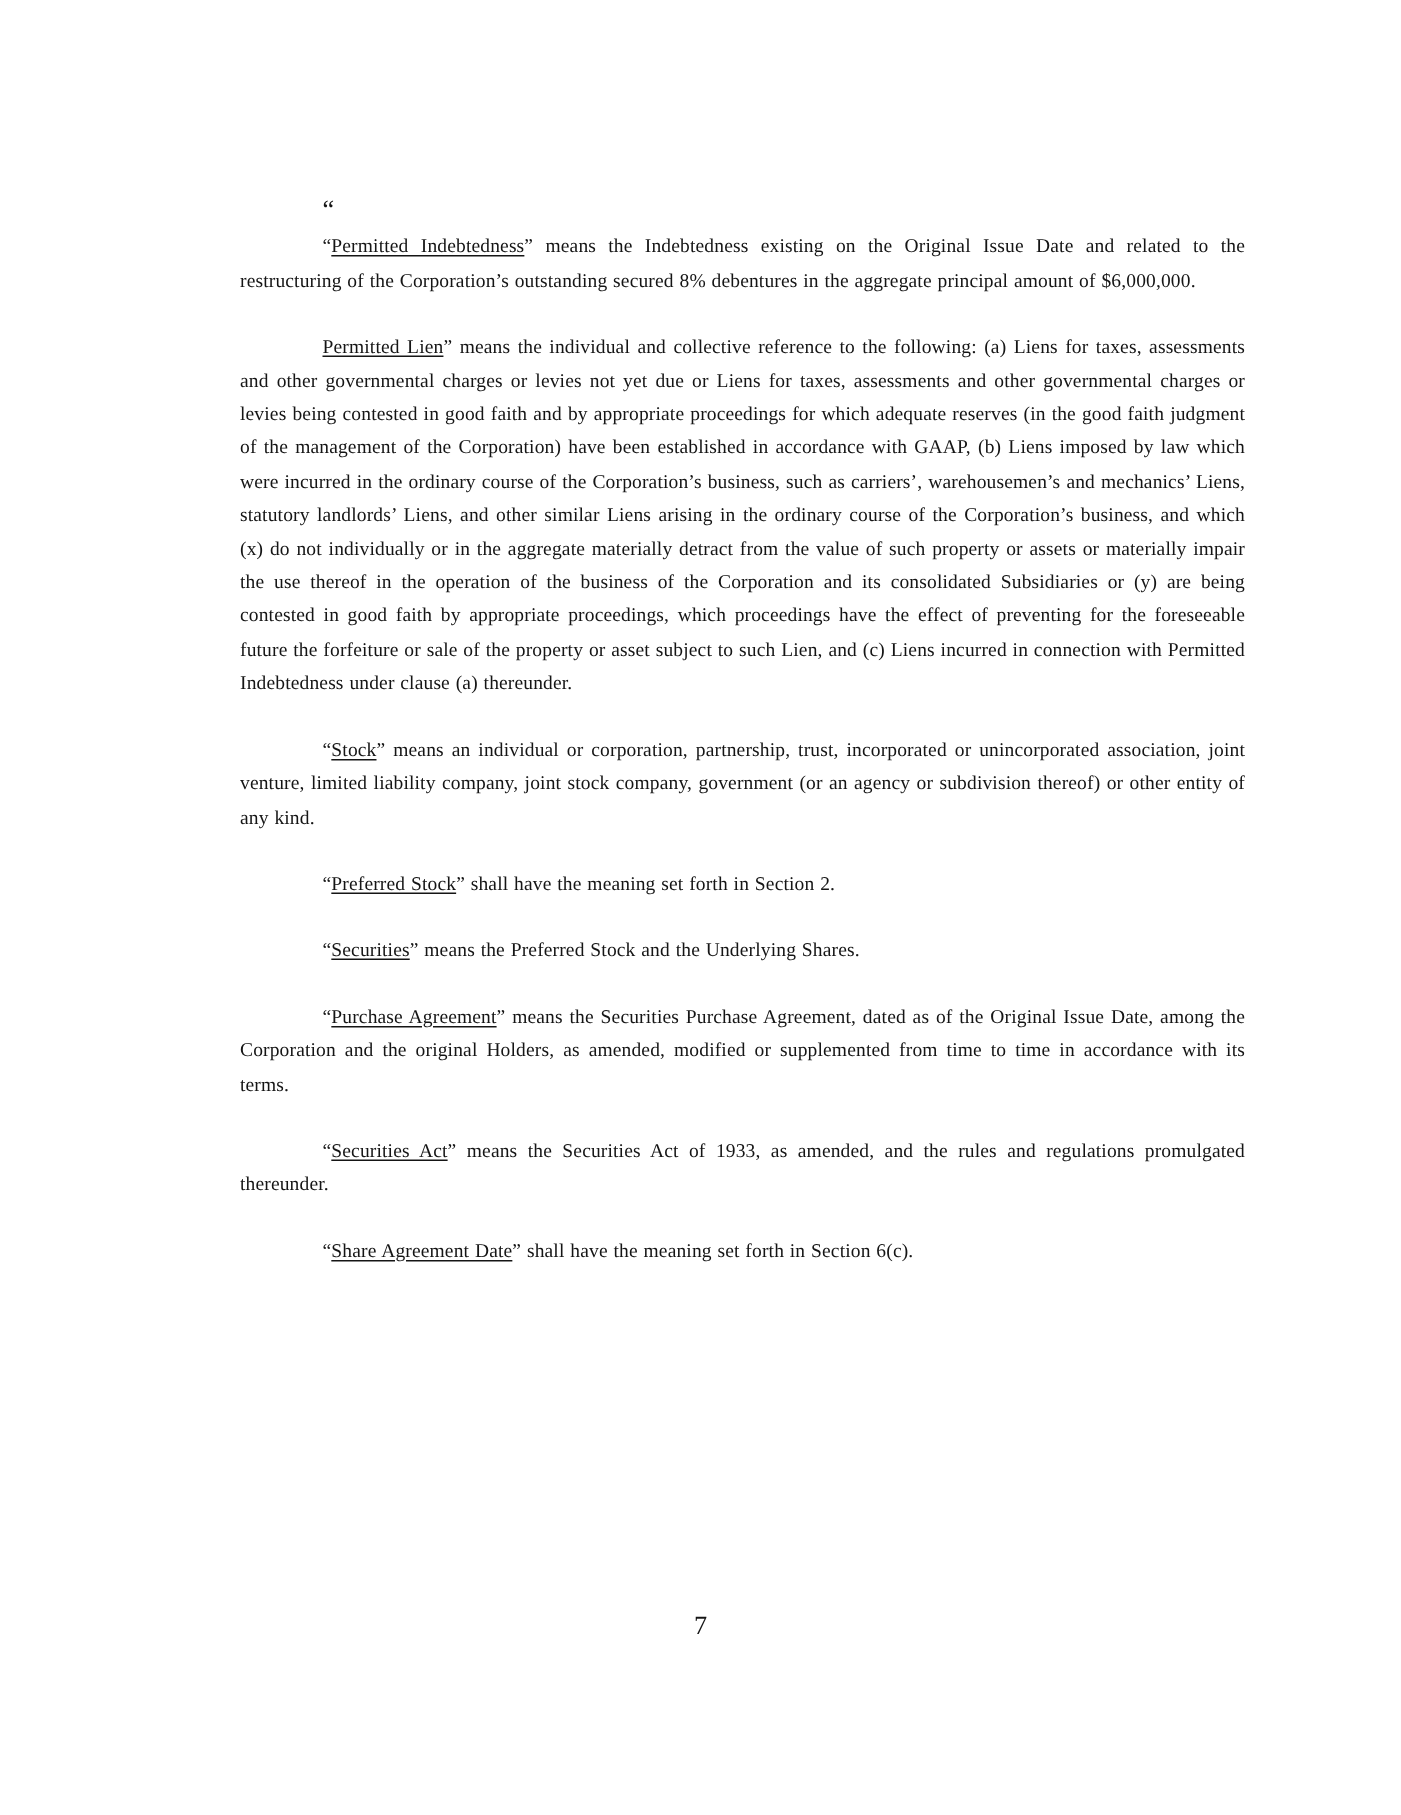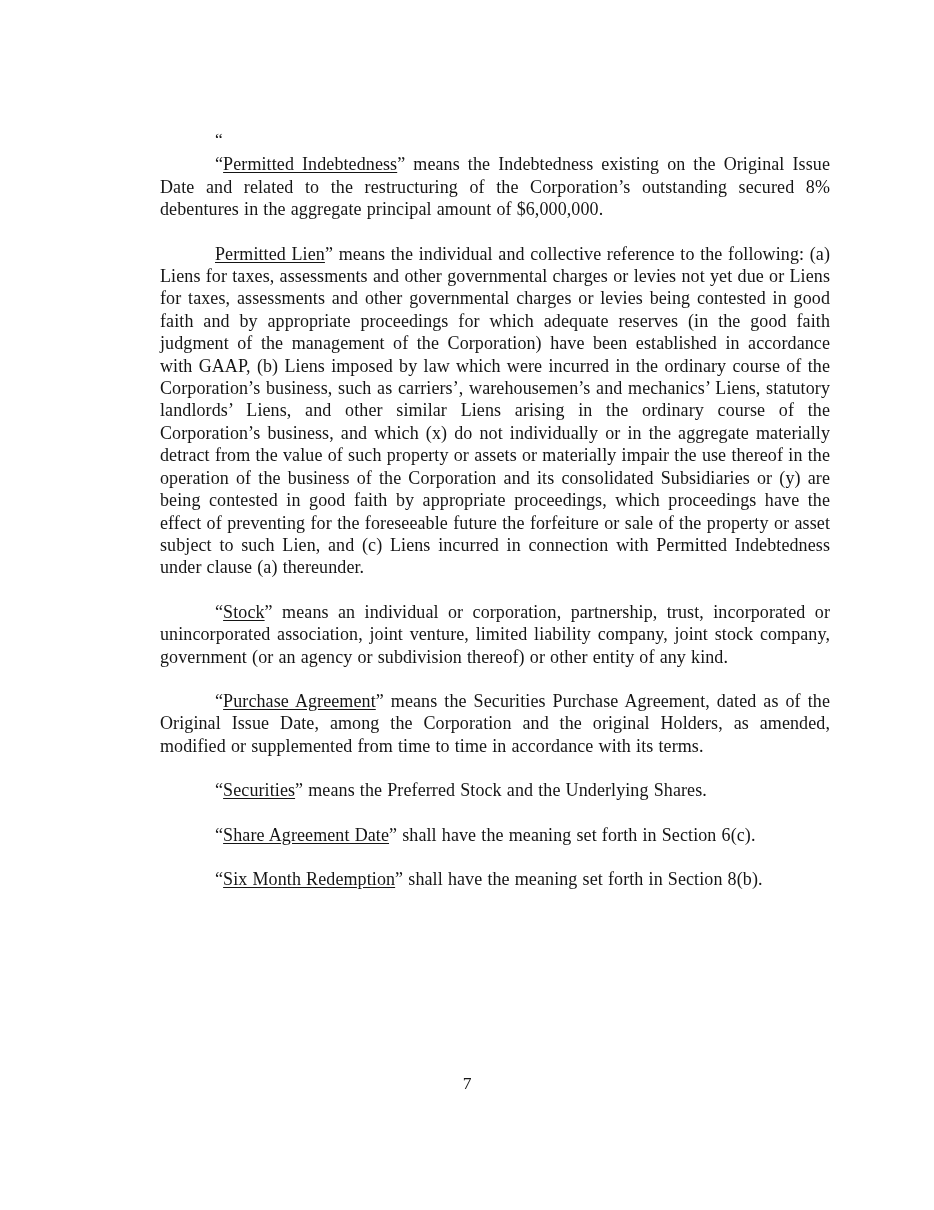--- a/index.html
+++ b/index.html
@@ -19,21 +19,21 @@
   .content {
     position: absolute;
     left: 160px;
     top: 128px;
     width: 670px;
   }
   .para {
     margin: 0 0 22px 0;
     text-align: justify;
     text-indent: 55px;
-    font-size: 18px;
+    font-size: 13px;
     line-height: 22.4px;
     letter-spacing: 0.1px;
     word-spacing: 0.5px;
   }
   .stray-quote-line {
     margin: 0 0 3px 0;
     text-indent: 55px;
     font-size: 17.5px;
     line-height: 22.4px;
   }
@@ -54,20 +54,21 @@
 </head>
 <body>
 
 <div class="page">
   <div class="content">
     <p class="stray-quote-line">“</p>
     <div>
         <p class="para"><span>“</span><span class="term">Permitted Indebtedness</span><span>”</span><span> means  the Indebtedness existing on the Original Issue Date and related to the restructuring of the Corporation’s outstanding secured 8% debentures in the aggregate principal amount of $6,000,000.</span></p>
         <p class="para"><span></span><span class="term">Permitted Lien</span><span>”</span><span> means the individual and collective reference to the following: (a) Liens for taxes, assessments and other governmental charges or levies not yet due or Liens for taxes, assessments and other governmental charges or levies being contested in good faith and by appropriate proceedings for which adequate reserves (in the good faith judgment of the management of the Corporation) have been established in accordance with GAAP, (b) Liens imposed by law which were incurred in the ordinary course of the Corporation’s business, such as carriers’, warehousemen’s and mechanics’ Liens, statutory landlords’ Liens, and other similar Liens arising in the ordinary course of the Corporation’s business, and which (x) do not individually or in the aggregate materially detract from the value of such property or assets or materially impair the use thereof in the operation of the business of the Corporation and its consolidated Subsidiaries or (y) are being contested in good faith by appropriate proceedings, which proceedings have the effect of preventing for the foreseeable future the forfeiture or sale of the property or asset subject to such Lien, and (c) Liens incurred in connection with Permitted Indebtedness under clause (a) thereunder.</span></p>
         <p class="para"><span>“</span><span class="term">Stock</span><span>”</span><span> means an individual or corporation, partnership, trust, incorporated or unincorporated association, joint venture, limited liability company, joint stock company, government (or an agency or subdivision thereof) or other entity of any kind.</span></p>
+        <p class="para"><span>“</span><span class="term">Preferred Stock</span><span>”</span><span> shall have the meaning set forth in Section 2.</span></p>
+        <p class="para"><span>“</span><span class="term">Securities</span><span>”</span><span> means the Preferred Stock and the Underlying Shares.</span></p>
         <p class="para"><span>“</span><span class="term">Purchase Agreement</span><span>”</span><span> means the Securities Purchase Agreement, dated as of the Original Issue Date, among the Corporation and the original Holders, as amended, modified or supplemented from time to time in accordance with its terms.</span></p>
-        <p class="para"><span>“</span><span class="term">Securities</span><span>”</span><span> means the Preferred Stock and the Underlying Shares.</span></p>
+        <p class="para"><span>“</span><span class="term">Securities Act</span><span>”</span><span> means the Securities Act of 1933, as amended, and the rules and regulations promulgated thereunder.</span></p>
         <p class="para"><span>“</span><span class="term">Share Agreement Date</span><span>”</span><span> shall have the meaning set forth in Section 6(c).</span></p>
-        <p class="para"><span>“</span><span class="term">Six Month Redemption</span><span>”</span><span> shall have the meaning set forth in Section 8(b).</span></p>
       </div>
   </div>
   <div class="page-number">7</div>
 </div>
 
 </body></html>

